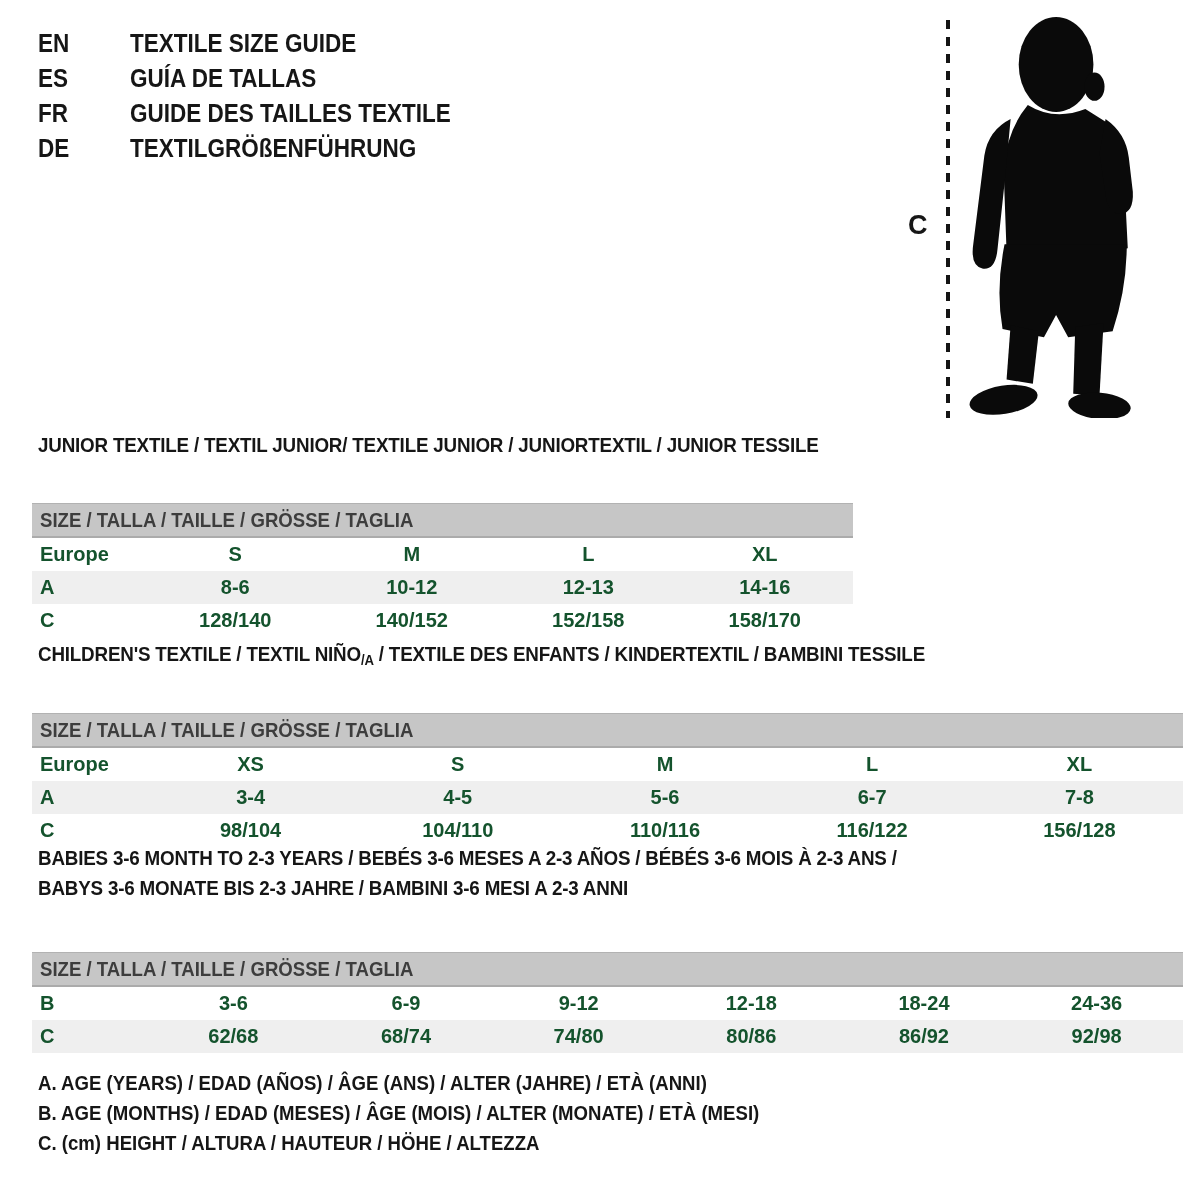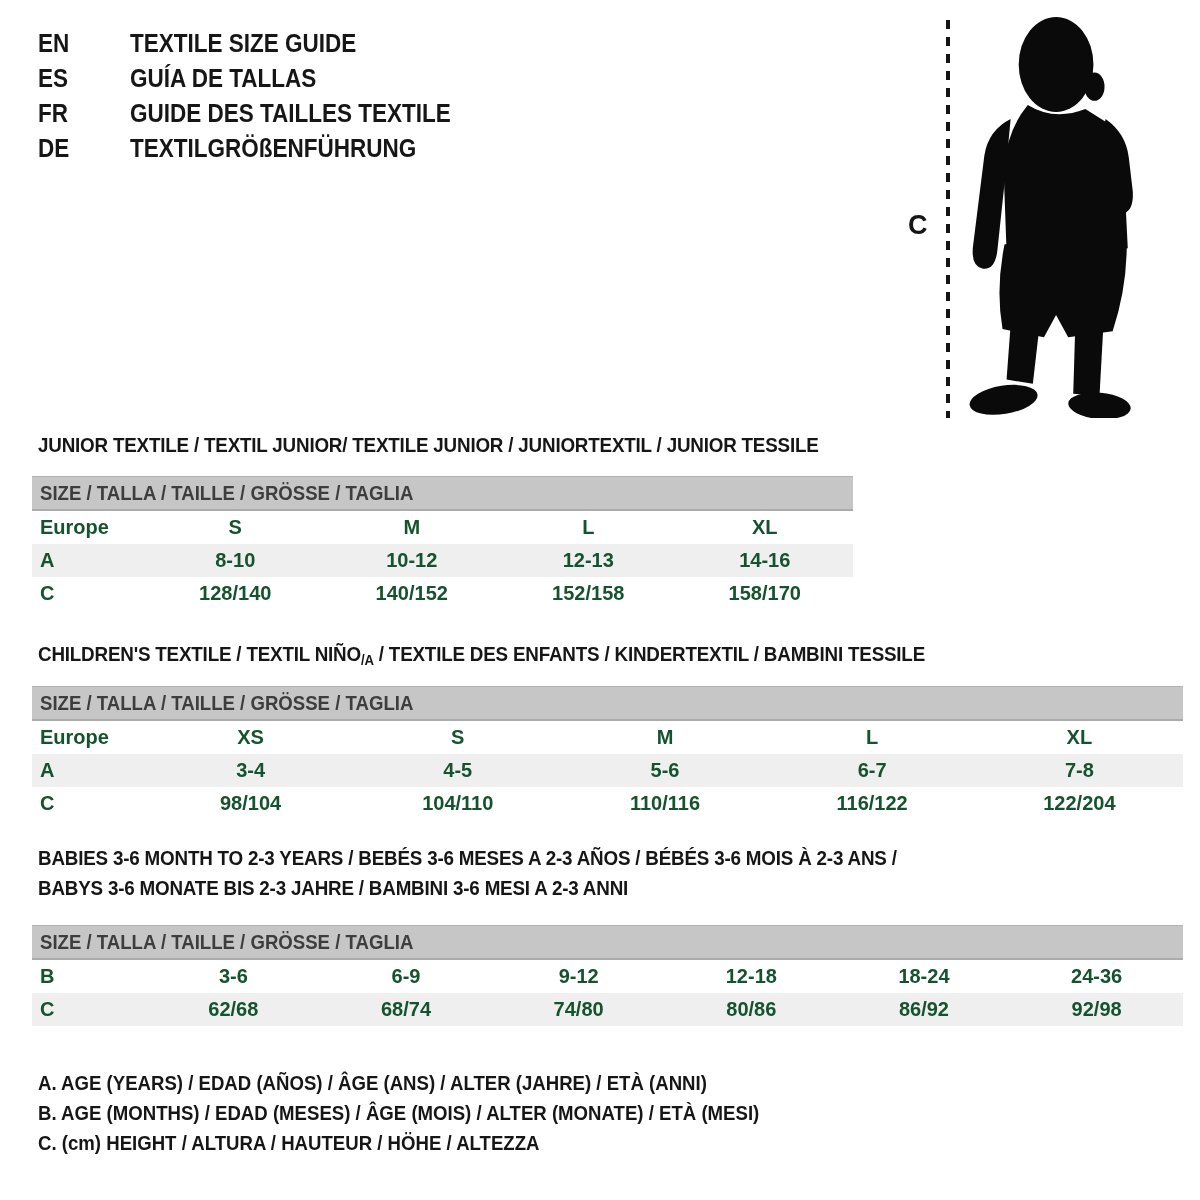--- a/index.html
+++ b/index.html
@@ -23,21 +23,21 @@
     background:repeating-linear-gradient(to bottom,#141414 0 9px,transparent 9px 17px);}
   .toddler{position:absolute;left:58px;top:2px;}
 
   
   .sec-title{position:absolute;margin:0;font-size:20px;font-weight:bold;white-space:nowrap;
     transform:scaleX(.94);transform-origin:left top;letter-spacing:-.2px;}
   .sub{font-size:14px;position:relative;top:4px;}
   .two-line{line-height:30px;}
 
   
-  .tbl{position:absolute;}
+  .tbl{position:absolute;margin-top:27px;}
   .tbl-head{background:#c6c6c6;color:#3d3d3d;height:32px;line-height:32px;
     border-top:1px solid #b2b2b2;border-bottom:2px solid #ababab;
     font-weight:bold;font-size:20px;padding-left:8px;white-space:nowrap;}
   .tbl-head span{display:inline-block;transform:scaleX(.93);transform-origin:left center;}
   table{width:100%;border-collapse:collapse;table-layout:fixed;}
   td{height:33px;text-align:center;font-weight:bold;font-size:20px;color:#14532d;
     padding:0;white-space:nowrap;overflow:hidden;}
   td.lbl{text-align:left;padding-left:8px;}
   col.c-lbl{width:115px;}
   tr.stripe{background:#efefef;}
@@ -106,21 +106,21 @@
     <tbody>
         <tr>
       <td class="lbl">Europe</td>
       <td>S</td>
       <td>M</td>
       <td>L</td>
       <td>XL</td>
     </tr>
     <tr class="stripe">
       <td class="lbl">A</td>
-      <td>8-10</td>
+      <td>8-6</td>
       <td>10-12</td>
       <td>12-13</td>
       <td>14-16</td>
     </tr>
     <tr>
       <td class="lbl">C</td>
       <td>128/140</td>
       <td>140/152</td>
       <td>152/158</td>
       <td>158/170</td>
@@ -157,21 +157,21 @@
       <td>5-6</td>
       <td>6-7</td>
       <td>7-8</td>
     </tr>
     <tr>
       <td class="lbl">C</td>
       <td>98/104</td>
       <td>104/110</td>
       <td>110/116</td>
       <td>116/122</td>
-      <td>122/204</td>
+      <td>156/128</td>
     </tr>
   </tbody>
     </table>
 </div>
 
 <h2 class="sec-title two-line" style="left:38px;top:843px;">
   <span style="display:block">BABIES 3-6 MONTH TO 2-3 YEARS / BEBÉS 3-6 MESES A 2-3 AÑOS / BÉBÉS 3-6 MOIS À 2-3 ANS /</span>
   <span style="display:block">BABYS 3-6 MONATE BIS 2-3 JAHRE / BAMBINI 3-6 MESI A 2-3 ANNI</span>
 </h2>
 <div class="tbl tbl-babies">

